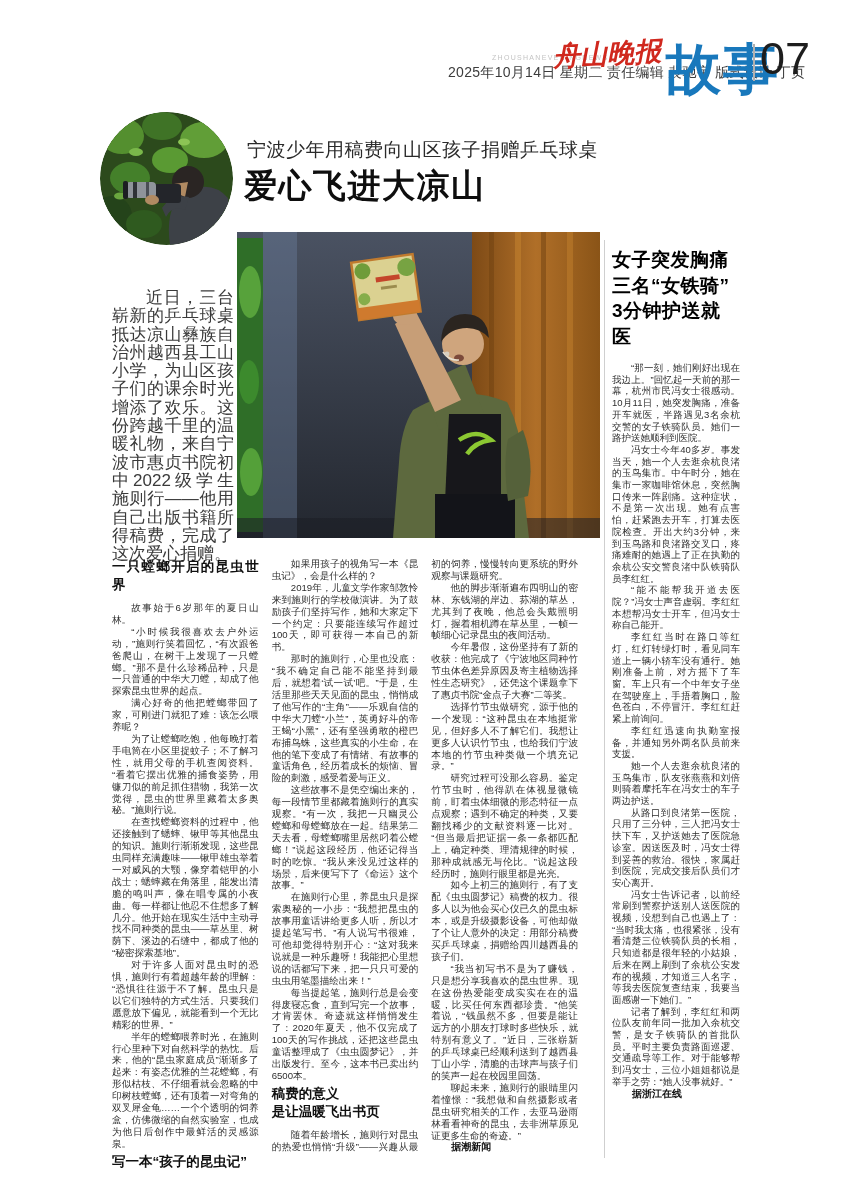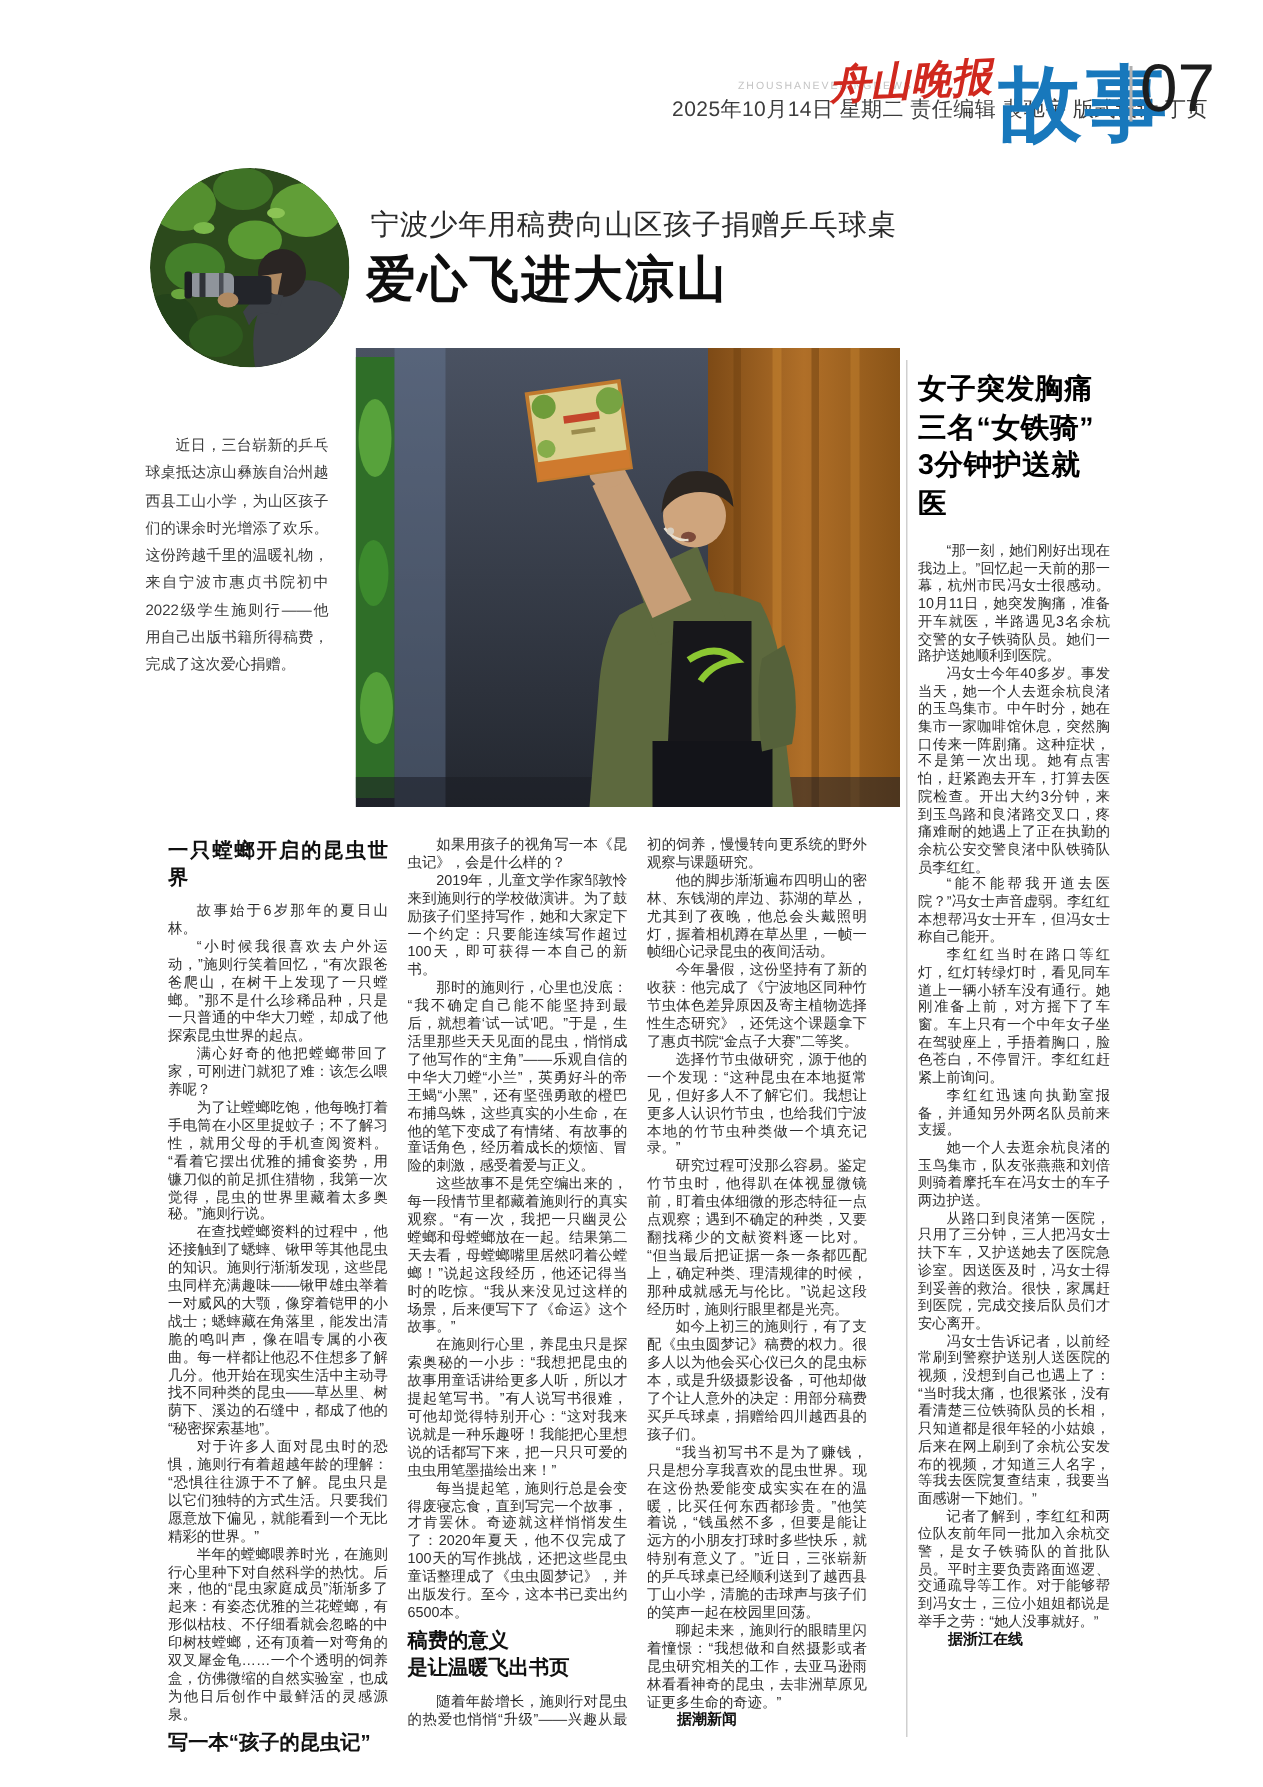--- a/index.html
+++ b/index.html
@@ -23,21 +23,21 @@
   .main-title { position:absolute; left:244px; top:164px; font-size:33px; font-weight:bold; color:#0e0e0e; letter-spacing:1.5px; white-space:nowrap; }
 
   
   .portrait { position:absolute; left:100px; top:112px; width:133px; height:133px; border-radius:50%; overflow:hidden; }
   .portrait svg, .stage-photo svg { display:block; width:100%; height:100%; }
   .stage-photo { position:absolute; left:237px; top:232px; width:363px; height:306px; overflow:hidden; }
 
   .divider-v { position:absolute; left:604px; top:240px; width:1px; height:918px; background:#cfcfcf; }
 
   
-  .lede { position:absolute; left:97px; top:289px; width:122px; font-size:10px; line-height:18.3px;
+  .lede { position:absolute; left:112px; top:289px; width:122px; font-size:17px; line-height:18.3px;
           color:#3a3a3a; text-align:justify; }
   .lede p { margin:0; text-indent:2em; }
 
   
   .article-body {
     position:absolute; left:112px; top:558px; width:466px; height:618px;
     column-count:3; column-gap:13px; column-fill:auto;
     font-size:9.6px; line-height:11.9px; text-align:justify; color:#2e2e2e;
   }
   .article-body p { margin:0; text-indent:2em; }

